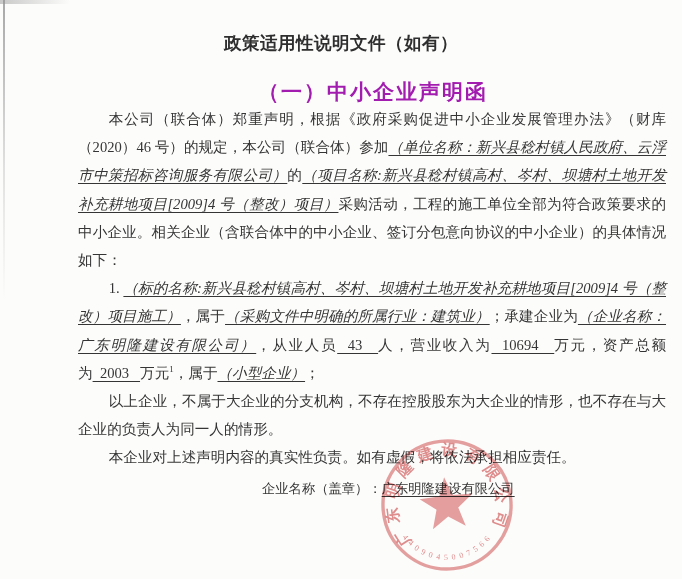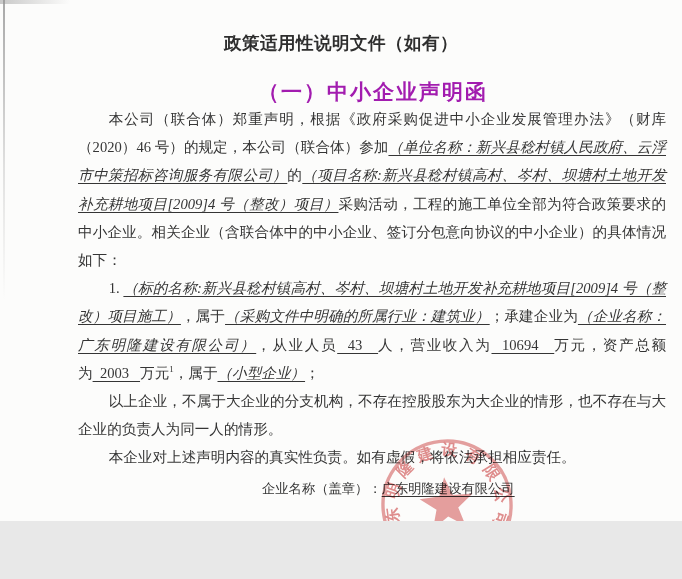--- a/index.html
+++ b/index.html
@@ -2,21 +2,21 @@
 <html><head>
 <meta charset="utf-8">
 <style>
   html,body{margin:0;padding:0;}
   body{
     font-family:"Liberation Serif","DejaVu Serif",serif;
     background:#e8e8e8;
   }
   .page{
     position:relative;
-    width:682px;height:521px;
+    width:682px;height:579px;
     margin:0 auto;
     background:#fcfcfb;
     overflow:hidden;
     color:#353535;
   }
   
   .scan-line{
     position:absolute;left:3px;top:0;width:2px;height:300px;
     background:linear-gradient(to bottom, rgba(140,140,140,.75), rgba(170,170,170,.35) 55%, rgba(200,200,200,0));
   }

